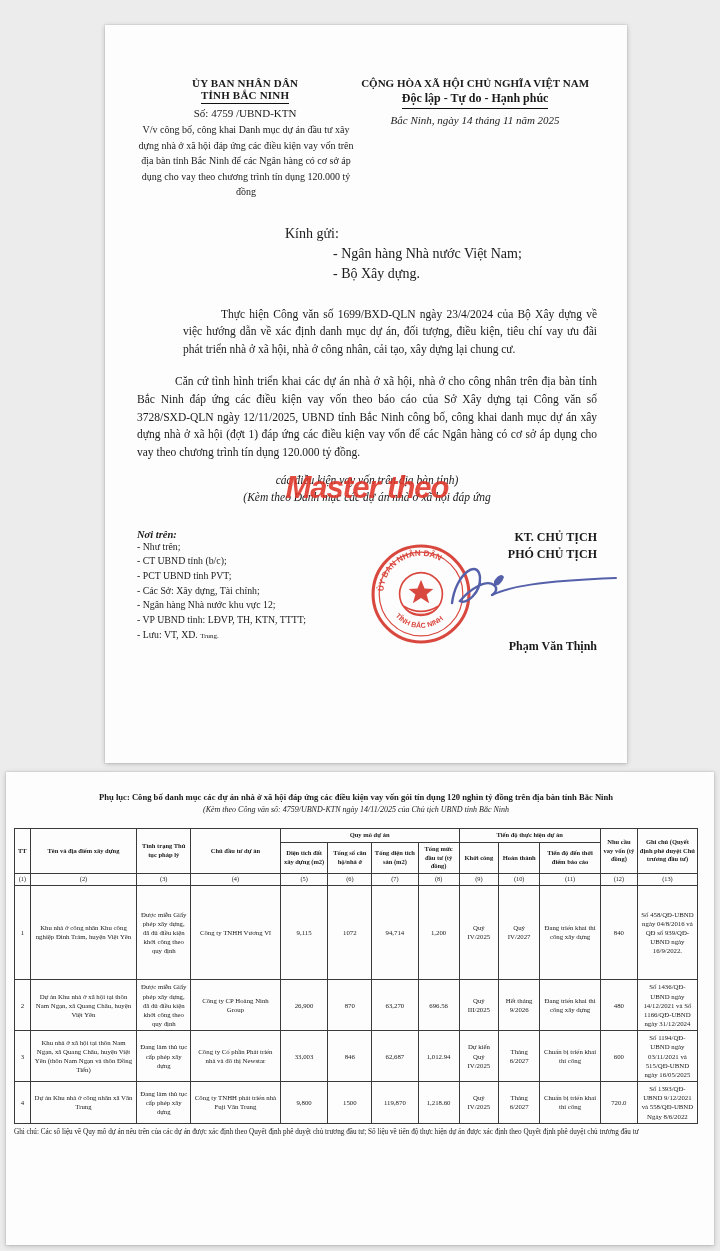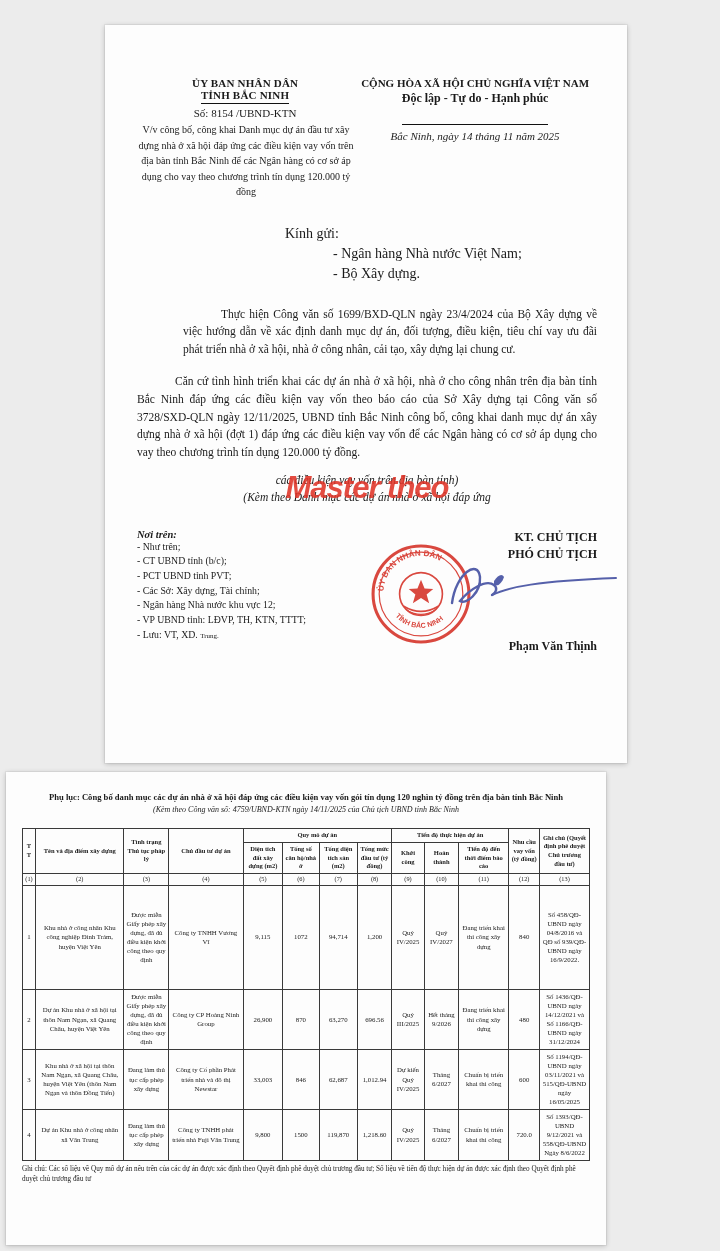--- a/index.html
+++ b/index.html
@@ -10,34 +10,34 @@
     color:#1a1a1a;
     position:relative;
     overflow:hidden;
   }
   .page {
     position:absolute;
     background:#fdfdfd;
     box-shadow:0 1px 5px rgba(0,0,0,.22), 0 0 0 1px rgba(0,0,0,.04);
   }
   .letter-page { left:105px; top:25px; width:522px; height:738px; padding:52px 30px 20px 32px; }
-  .appendix-page { left:6px; top:772px; width:600px; height:473px; padding:20px 16px 10px 16px; }
+  .appendix-page { left:6px; top:772px; width:708px; height:473px; padding:20px 16px 10px 8px; }
 
   
   .head-row { display:flex; }
   .head-left { width:47%; text-align:center; }
   .head-right { width:53%; text-align:center; }
   .agency1 { font-weight:bold; font-size:11px; letter-spacing:.2px; }
   .agency2 { font-weight:bold; font-size:11px; letter-spacing:.2px; }
   .agency2 .u { display:inline-block; border-bottom:1px solid #111; padding-bottom:2px; }
   .doc-number { font-size:11px; margin-top:3px; }
   .subject { font-size:10px; line-height:1.55; margin:3px auto 0; width:218px; text-align:center; }
   .national1 { font-weight:bold; font-size:11px; }
   .national2 { font-weight:bold; font-size:12px; margin-top:2px; }
-  .national2 .u { display:inline-block; border-bottom:1px solid #111; padding-bottom:18px; }
+  .national2 .u { display:inline-block; border-bottom:1px solid #111; padding-bottom:2px; }
   .date-line { font-style:italic; font-size:11px; margin-top:5px; }
 
   
   .kinhgui-block { margin-top:26px; font-size:14px; }
   .kinhgui-label { margin-left:148px; }
   .recipient { margin-left:196px; margin-top:4px; }
   .para { font-size:11.5px; line-height:1.55; text-align:justify; text-indent:38px; margin-top:14px; }
   .attach-note { position:relative; text-align:center; font-style:italic; font-size:11.5px; line-height:1.5; margin-top:10px; }
   .watermark {
     position:absolute; left:50%; top:46%;
@@ -77,21 +77,21 @@
 </style>
 </head>
 <body>
 
 <div class="page letter-page">
 
   <div class="head-row">
     <div class="head-left">
       <div class="agency1">ỦY BAN NHÂN DÂN</div>
       <div class="agency2"><span class="u">TỈNH BẮC NINH</span></div>
-      <div class="doc-number">Số: 8154 /UBND-KTN</div>
+      <div class="doc-number">Số: 4759 /UBND-KTN</div>
       <div class="subject">V/v công bố, công khai Danh mục dự án đầu tư xây dựng nhà ở xã hội đáp ứng các điều kiện vay vốn trên địa bàn tỉnh Bắc Ninh để các Ngân hàng có cơ sở áp dụng cho vay theo chương trình tín dụng 120.000 tỷ đồng</div>
     </div>
     <div class="head-right">
       <div class="national1">CỘNG HÒA XÃ HỘI CHỦ NGHĨA VIỆT NAM</div>
       <div class="national2"><span class="u">Độc lập - Tự do - Hạnh phúc</span></div>
       <div class="date-line">Bắc Ninh, ngày 14 tháng 11 năm 2025</div>
     </div>
   </div>
 
   <div class="kinhgui-block">

